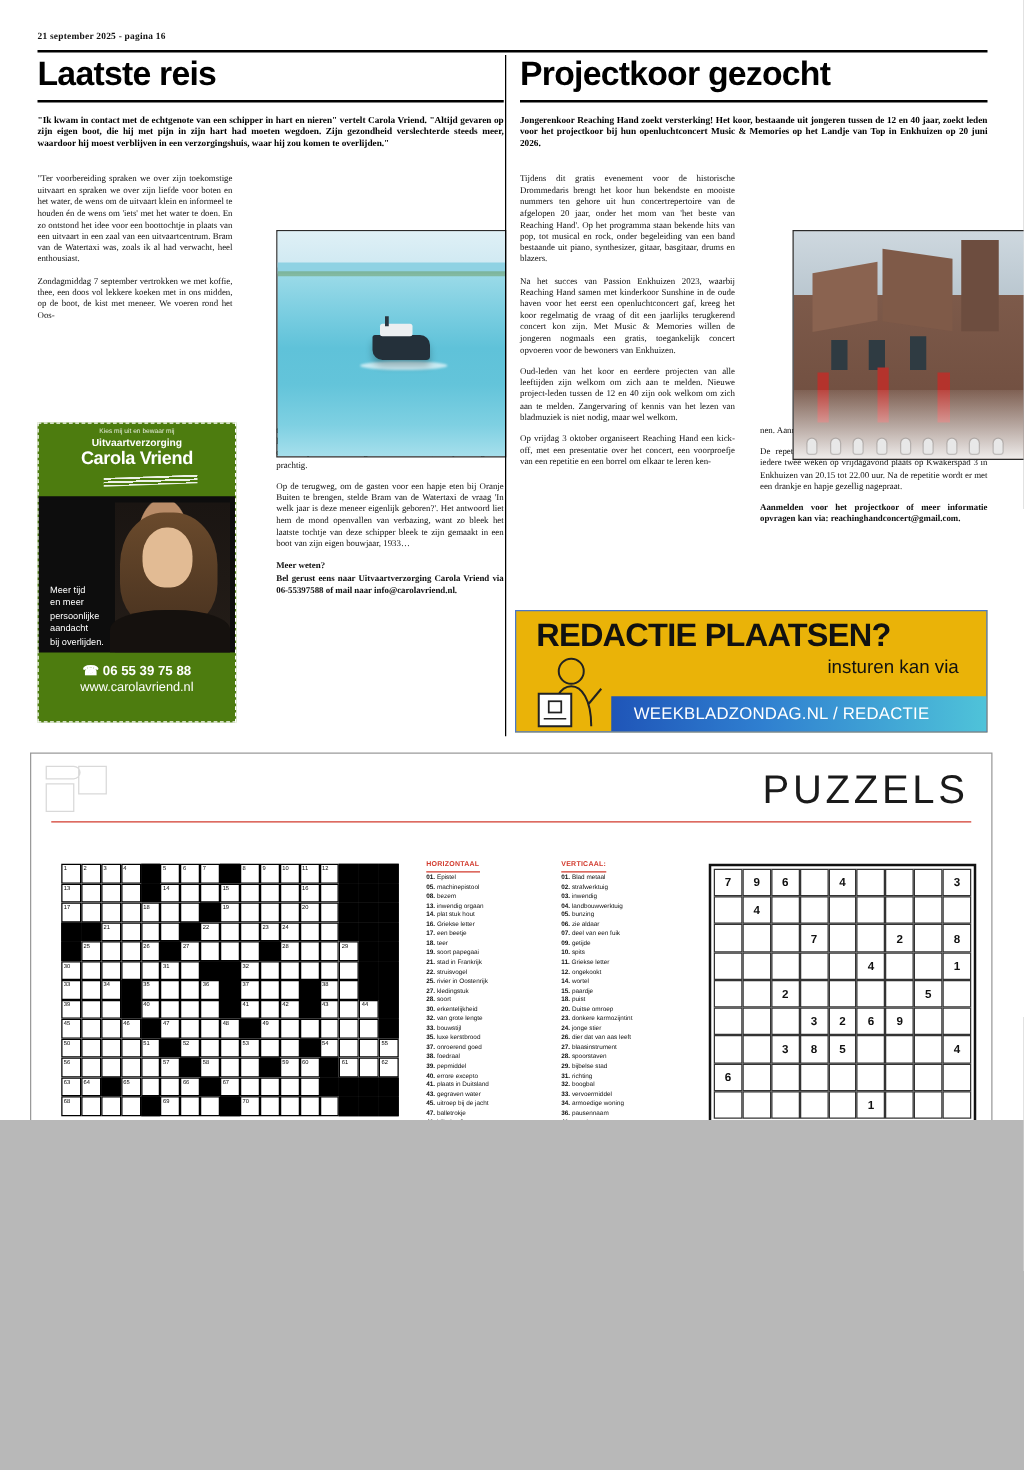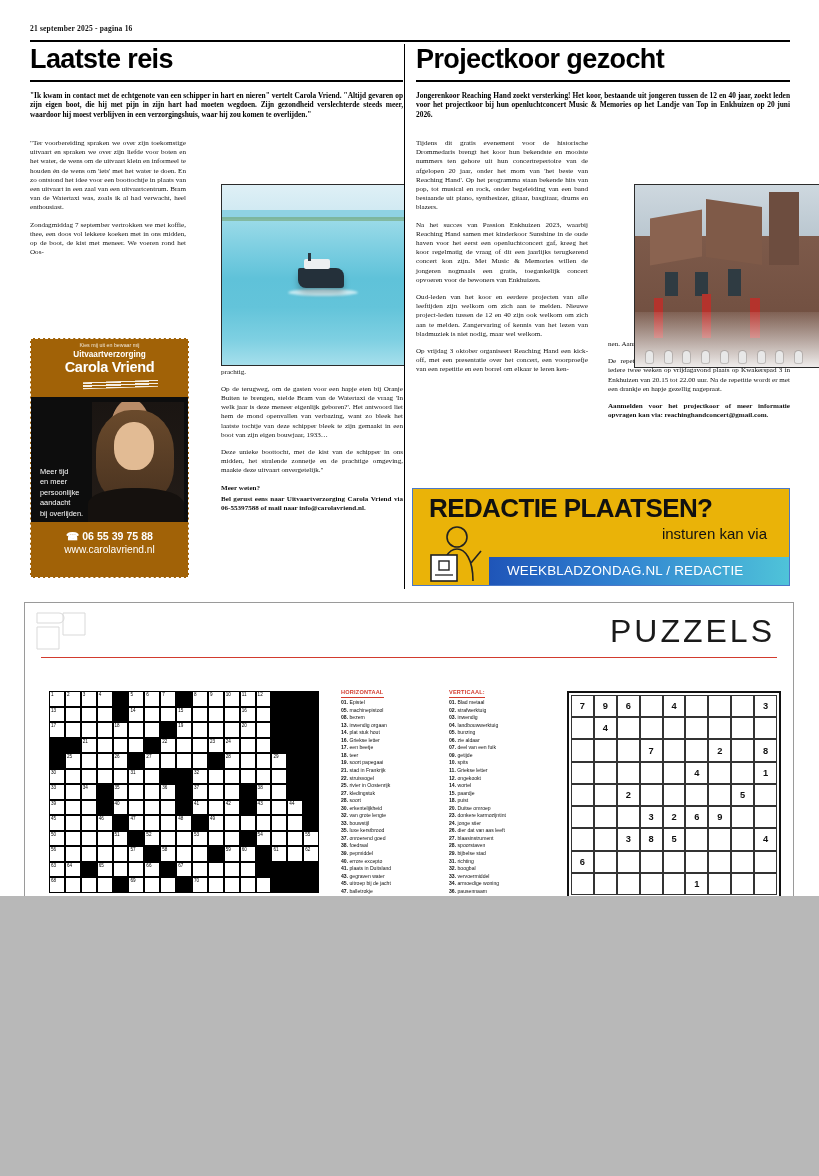--- a/index.html
+++ b/index.html
@@ -62,21 +62,21 @@
   }
   #photo-church .roofline{position:absolute;left:0;top:28%;width:100%;height:72%;background:linear-gradient(#7d5a4a,#6b4a3c);}
   #photo-church .gable{position:absolute;left:8%;top:16%;width:28%;height:26%;background:#8a6350;transform:skewY(-10deg);}
   #photo-church .gable2{position:absolute;left:38%;top:10%;width:30%;height:32%;background:#7f5a48;transform:skewY(8deg);}
   #photo-church .tower{position:absolute;left:72%;top:4%;width:16%;height:40%;background:#6d4d3f;}
   #photo-church .win{position:absolute;background:#2f3b42;}
   #photo-church .crowd{position:absolute;left:0;bottom:0;width:100%;height:30%;background:linear-gradient(rgba(240,240,240,.1),rgba(250,250,250,.92));}
   #photo-church .dot{position:absolute;bottom:4px;width:7px;height:12px;background:#e8e8e8;border-radius:4px 4px 2px 2px;box-shadow:0 0 0 1px rgba(120,120,120,.35);}
   #photo-church .red{position:absolute;background:#b4332c;}
   
-  #ad-carola{position:absolute;left:30px;top:338px;width:159px;height:240px;background:#a16207;
+  #ad-carola{position:absolute;left:30px;top:338px;width:159px;height:240px;background:#4d7c0f;
     border:1px dashed #ffffff;box-sizing:border-box;}
   #ad-carola .adtop{position:relative;height:58px;color:#fff;text-align:center;}
   #ad-carola .kiss{font-family:"Liberation Sans",sans-serif;font-size:5.3px;opacity:.85;
     position:absolute;left:0;right:0;top:3px;}
   #ad-carola .uit{font-family:"Liberation Sans",sans-serif;font-size:8.2px;font-weight:bold;
     position:absolute;left:0;right:0;top:11px;}
   #ad-carola .nm{font-family:"Liberation Sans",sans-serif;font-size:14.5px;font-weight:bold;
     position:absolute;left:0;right:0;top:20px;letter-spacing:-.3px;}
   #ad-carola .swish{position:absolute;left:52px;right:30px;top:42px;height:7px;
     background:repeating-linear-gradient(#fff 0 1.5px,transparent 1.5px 3px);transform:skewY(-2deg);opacity:.9;}
@@ -187,21 +187,20 @@
       <h1 class="headline">Laatste reis</h1>
       <div class="hl-rule"></div>
       <p class="lead">"Ik kwam in contact met de echtgenote van een schipper in hart en nieren" vertelt Carola Vriend. "Altijd gevaren op zijn eigen boot, die hij met pijn in zijn hart had moeten wegdoen. Zijn gezondheid verslechterde steeds meer, waardoor hij moest verblijven in een verzorgingshuis, waar hij zou komen te overlijden."</p>
       <div class="body" style="position:absolute;left:0;top:95px;width:156px;">
         <p>"Ter voorbereiding spraken we over zijn toekomstige uitvaart en spraken we over zijn liefde voor boten en het water, de wens om de uitvaart klein en informeel te houden én de wens om 'iets' met het water te doen. En zo ontstond het idee voor een boottochtje in plaats van een uitvaart in een zaal van een uitvaartcentrum. Bram van de Watertaxi was, zoals ik al had verwacht, heel enthousiast.</p>
         <p>Zondagmiddag 7 september vertrokken we met koffie, thee, een doos vol lekkere koeken met in ons midden, op de boot, de kist met meneer. We voeren rond het Oos-</p>
       </div>
       <div class="body" style="position:absolute;left:191px;top:296px;width:182px;">
         <p>tereiland, waar we ook nog even de boot stillegden voor liefdevolle woorden en muziek. En het stralende zonnetje, maar ook wat passende wilde golven hier en daar, omlijste het geheel prachtig.</p>
         <p>Op de terugweg, om de gasten voor een hapje eten bij Oranje Buiten te brengen, stelde Bram van de Watertaxi de vraag 'In welk jaar is deze meneer eigenlijk geboren?'. Het antwoord liet hem de mond openvallen van verbazing, want zo bleek het laatste tochtje van deze schipper bleek te zijn gemaakt in een boot van zijn eigen bouwjaar, 1933…</p>
-        <p>Deze unieke boottocht, met de kist van de schipper in ons midden, het stralende zonnetje en de prachtige omgeving, maakte deze uitvaart onvergetelijk."</p>
         <p class="b">Meer weten?</p>
         <p class="b" style="margin-top:-6px;">Bel gerust eens naar Uitvaartverzorging Carola Vriend via 06-55397588 of mail naar info@carolavriend.nl.</p>
       </div>
     </div>
 
     <div id="photo-boat" class="photo">
       <div class="sky"></div>
       <div class="band"></div>
       <div class="shore"></div>
       <div class="wake"></div>

